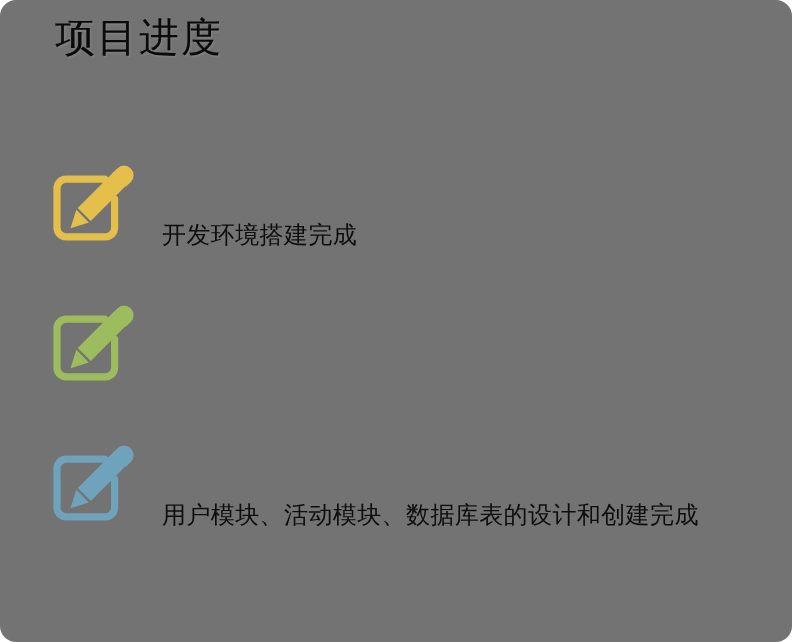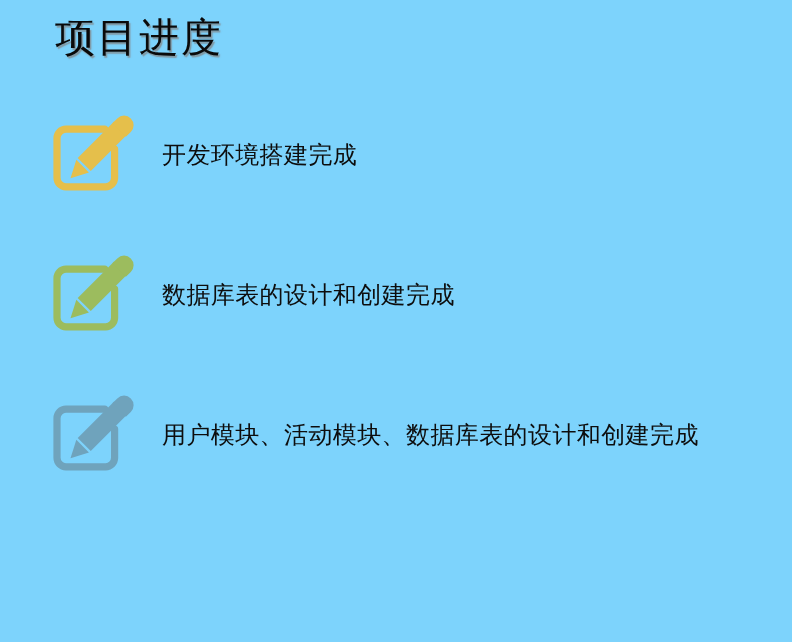--- a/index.html
+++ b/index.html
@@ -12,21 +12,22 @@
     height: 642px;
     position: relative;
     overflow: hidden;
     font-family: "Liberation Sans", "DejaVu Sans", sans-serif;
     color: #101010;
   }
 
   #slide {
     position: absolute;
     inset: 0;
-    background: #7dd3fc;
+    background: #737373;
+    border-radius: 16px;
   }
 
   
   .title {
     position: absolute;
     left: 55px;
     top: 12px;
     font-family: "Liberation Serif", "DejaVu Serif", serif;
     font-size: 40px;
     line-height: 52px;
@@ -41,21 +42,22 @@
   .list {
     position: absolute;
     left: 0;
     top: 113px;
     width: 792px;
   }
   .row {
     position: relative;
     height: 140px;
     display: flex;
-    align-items: flex-start;
+    align-items: flex-end;
+    font-family: Liberation Mono, monospace;
   }
   .icon-cell {
     position: relative;
     width: 92px;
     min-width: 92px;
     height: 90px;
     margin-left: 48px;
     display: block;
   }
   .icon-cell svg {
@@ -98,21 +100,20 @@
 
     <div class="row">
       <div class="icon-cell">
         <svg viewBox="0 0 100 100" xmlns="http://www.w3.org/2000/svg">
           <path d="M63 18 H20 a10 10 0 0 0 -10 10 V72 a10 10 0 0 0 10 10 H64 a10 10 0 0 0 10 -10 V40" fill="none" stroke-width="8" stroke-linecap="round" stroke-linejoin="round" stroke="#9CBC5E"></path>
           <path d="M73.5 9.5 L88 24 L47.5 64.5 L33 50 Z" fill="#9CBC5E"></path>
           <path d="M77 6 a10.5 10.5 0 0 1 15 15 L86.5 26.5 L71.5 11.5 Z" fill="#9CBC5E"></path>
           <path d="M31.5 52 L45.5 66 L25 72.5 Z" fill="#9CBC5E"></path>
         </svg>
       </div>
-      <div class="row-label">数据库表的设计和创建完成</div>
     </div>
 
     <div class="row">
       <div class="icon-cell">
         <svg viewBox="0 0 100 100" xmlns="http://www.w3.org/2000/svg">
           <path d="M63 18 H20 a10 10 0 0 0 -10 10 V72 a10 10 0 0 0 10 10 H64 a10 10 0 0 0 10 -10 V40" fill="none" stroke-width="8" stroke-linecap="round" stroke-linejoin="round" stroke="#6FA3BC"></path>
           <path d="M73.5 9.5 L88 24 L47.5 64.5 L33 50 Z" fill="#6FA3BC"></path>
           <path d="M77 6 a10.5 10.5 0 0 1 15 15 L86.5 26.5 L71.5 11.5 Z" fill="#6FA3BC"></path>
           <path d="M31.5 52 L45.5 66 L25 72.5 Z" fill="#6FA3BC"></path>
         </svg>

